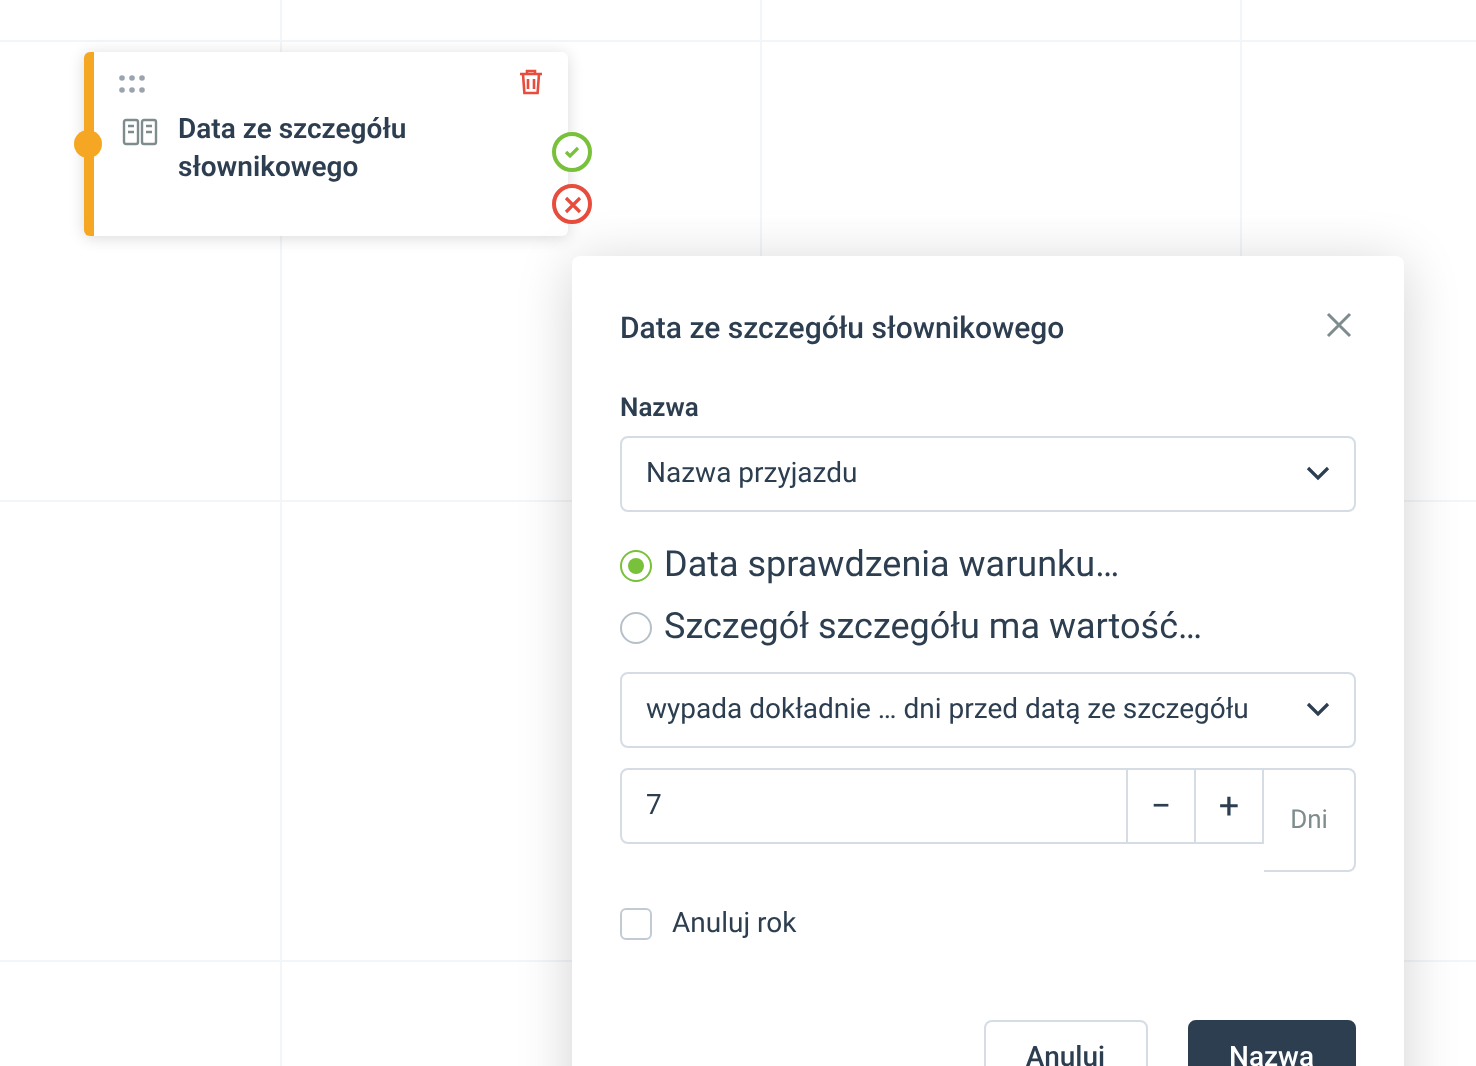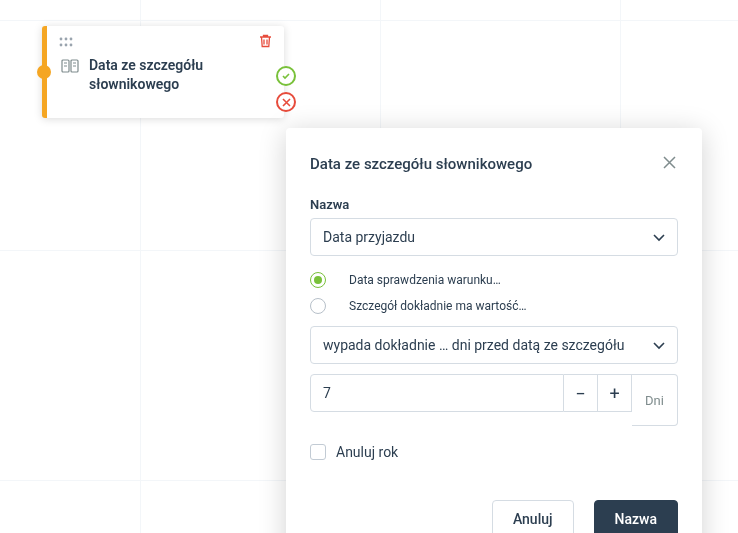--- a/index.html
+++ b/index.html
@@ -68,21 +68,21 @@
 .field-label { font-size: 13px; font-weight: 600; color: #2c3e50; margin-bottom: 6px; }
 .select {
   width: 100%; height: 38px;
   border: 1px solid #d5dce3; border-radius: 4px;
   display: flex; align-items: center; justify-content: space-between;
   padding: 0 12px; font-size: 14px; color: #2c3e50;
   background: #fff;
 }
 .chev { color: #2c3e50; }
 .radio-group { margin: 16px 0 12px; }
-.radio-row { display: flex; align-items: center; gap: 23px; margin-bottom: 10px; font-size: 12px; color: #2c3e50; }
+.radio-row { display: flex; align-items: center; gap: 6px; margin-bottom: 10px; font-size: 18px; color: #2c3e50; }
 .radio {
   width: 16px; height: 16px; border-radius: 50%;
   border: 1.5px solid #b7c0c9; display: inline-flex; align-items: center; justify-content: center;
 }
 .radio.checked { border-color: #79c13a; }
 .radio.checked::after { content: ""; width: 8px; height: 8px; border-radius: 50%; background: #79c13a; }
 .stepper-row { display: flex; gap: 0; margin-top: 10px; }
 .num-input {
   flex: 1; height: 38px; border: 1px solid #d5dce3; border-radius: 4px 0 0 4px;
   display: flex; align-items: center; padding: 0 12px; font-size: 14px;
@@ -153,36 +153,36 @@
     <div class="modal-title">Data ze szczegółu słownikowego</div>
     <div class="close-icon">
       <svg width="13" height="13" viewBox="0 0 13 13" fill="none" stroke="#7f8c8d" stroke-width="1.5">
           <path d="M1 1l11 11M12 1L1 12"></path>
         </svg>
     </div>
   </div>
 
   <div class="field-label">Nazwa</div>
   <div class="select">
-    <span>Data przyjazdu</span>
+    <span>Nazwa przyjazdu</span>
     <span class="chev">
       <svg width="12" height="8" viewBox="0 0 12 8" fill="none" stroke="#2c3e50" stroke-width="1.6">
           <path d="M1 1l5 5 5-5"></path>
         </svg>
     </span>
   </div>
 
   <div class="radio-group">
     <div class="radio-row">
       <span class="radio checked"></span>
       <span>Data sprawdzenia warunku…</span>
     </div>
     <div class="radio-row">
       <span class="radio"></span>
-      <span>Szczegół dokładnie ma wartość…</span>
+      <span>Szczegół szczegółu ma wartość…</span>
     </div>
   </div>
 
   <div class="select">
     <span>wypada dokładnie … dni przed datą ze szczegółu</span>
     <span class="chev">
       <svg width="12" height="8" viewBox="0 0 12 8" fill="none" stroke="#2c3e50" stroke-width="1.6">
           <path d="M1 1l5 5 5-5"></path>
         </svg>
     </span>

